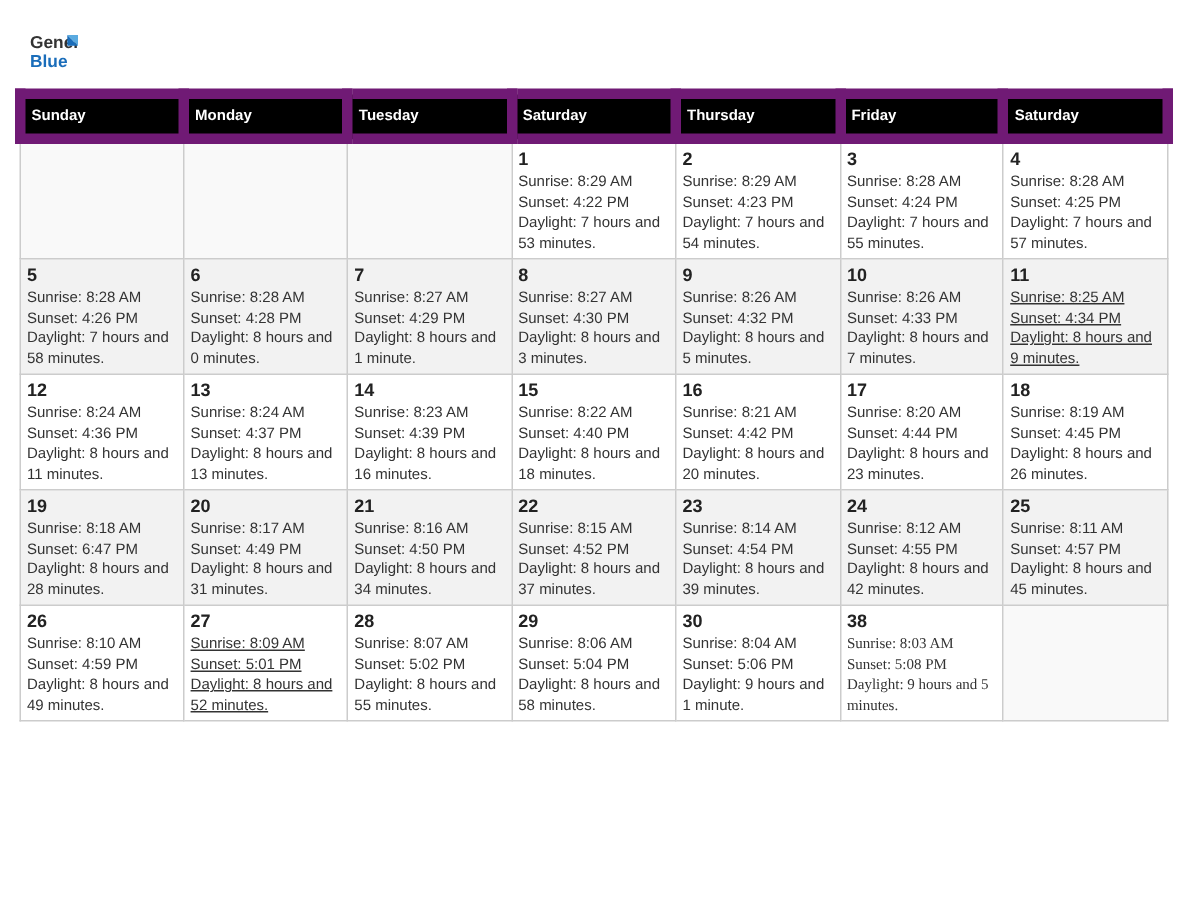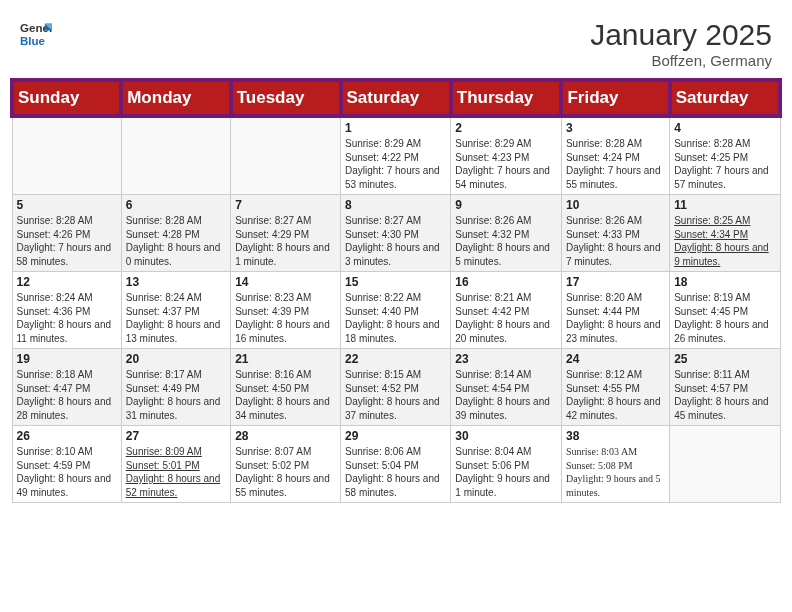--- a/index.html
+++ b/index.html
@@ -36,27 +36,27 @@
     .location {
       font-size: 15px;
       color: #555;
     }
     .calendar {
       width: 100%;
       border-collapse: collapse;
       margin-top: 4px;
     }
     .calendar th {
-      background: #b91c1c;
+      background: #000000;
       color: #fff;
-      font-size: 17px;
+      font-size: 10px;
       font-weight: bold;
       padding: 6px 4px;
       text-align: left;
-      border: 4px solid #701a75;
+      border: 7px solid #701a75;
     }
     .calendar td {
       border: 1px solid #ccc;
       vertical-align: top;
       padding: 3px 4px;
       width: 113px;
       min-height: 80px;
       font-size: 10px;
       color: #333;
       background: #fff;
@@ -84,24 +84,20 @@
 
 <div class="header">
   <div class="logo">
     <svg class="logo-icon" viewBox="0 0 36 36">
       <text x="0" y="16" font-size="13" font-weight="bold" fill="#333">General</text>
       <text x="0" y="30" font-size="13" font-weight="bold" fill="#1a6dba">Blue</text>
       <polygon points="28,6 36,14 28,14" fill="#1a6dba"></polygon>
       <polygon points="28,6 36,6 36,14" fill="#5aaae0"></polygon>
     </svg>
   </div>
-  <div class="title-block">
-    <div class="month-title">January 2025</div>
-    <div class="location">Boffzen, Germany</div>
-  </div>
 </div>
 
 <table class="calendar">
   <thead>
     <tr>
     <th>Sunday</th>
         <th>Monday</th>
         <th>Tuesday</th>
         <th>Saturday</th>
         <th>Thursday</th>
@@ -224,21 +220,21 @@
           <div class="day-num">18</div>
           <div class="day-info" style="white-space: pre-line;">Sunrise: 8:19 AM
 Sunset: 4:45 PM
 Daylight: 8 hours and 26 minutes.</div>
         </td>
       </tr>
       <tr class="row-shaded">
         <td>
           <div class="day-num">19</div>
           <div class="day-info" style="white-space: pre-line;">Sunrise: 8:18 AM
-Sunset: 4:47 PM
+Sunset: 6:47 PM
 Daylight: 8 hours and 28 minutes.</div>
         </td>
         <td>
           <div class="day-num">20</div>
           <div class="day-info" style="white-space: pre-line;">Sunrise: 8:17 AM
 Sunset: 4:49 PM
 Daylight: 8 hours and 31 minutes.</div>
         </td>
         <td>
           <div class="day-num">21</div>

